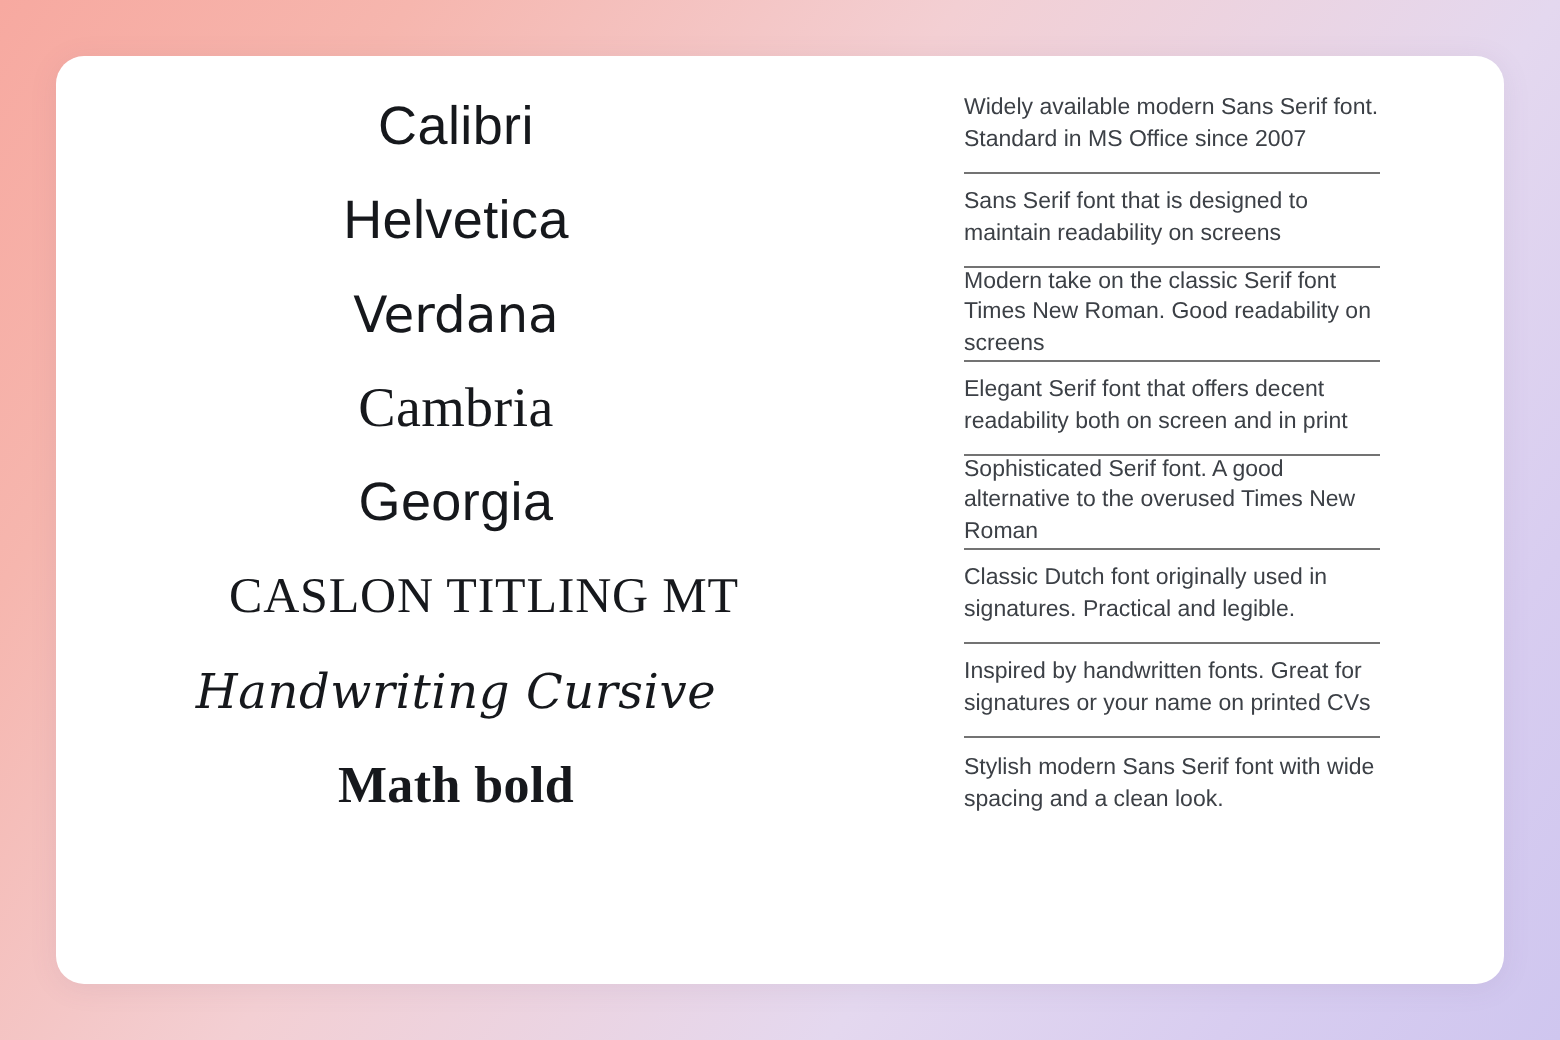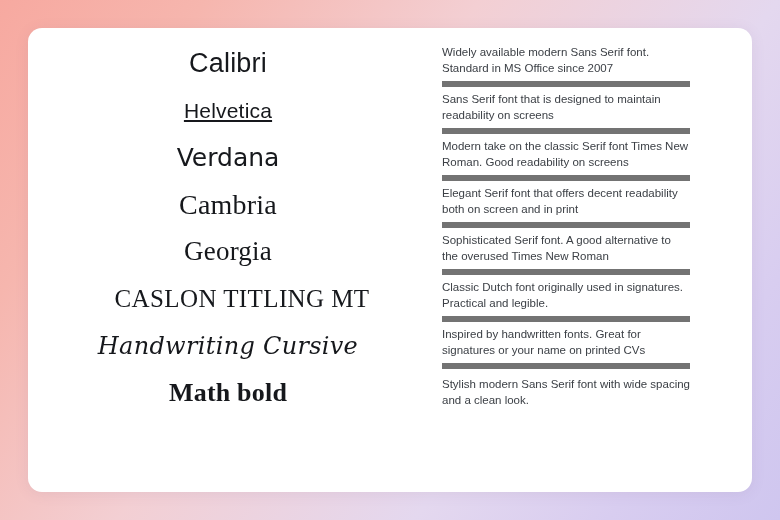--- a/index.html
+++ b/index.html
@@ -26,20 +26,21 @@
     width: 100%;
     height: 100%;
     background: #ffffff;
     border-radius: 14px;
     box-shadow: 0 2px 14px rgba(120, 90, 130, 0.10);
     box-sizing: border-box;
     display: flex;
     flex-direction: row;
     padding: 6px 0 6px 0;
     overflow: hidden;
+    gap: 40px;
   }
   .col-fonts {
     width: 400px;
     flex: 0 0 400px;
     display: flex;
     flex-direction: column;
     justify-content: flex-start;
     padding-top: 6px;
     box-sizing: border-box;
   }
@@ -58,34 +59,34 @@
     justify-content: center;
     color: #16181c;
     white-space: nowrap;
   }
   .font-name {
     display: inline-block;
     line-height: 1;
   }
   
   .s-calibri     { font-family: "Liberation Sans", sans-serif; font-size: 27px; letter-spacing: 0.2px; }
-  .s-helvetica   { font-family: "Liberation Sans", sans-serif; font-size: 21px; letter-spacing: 0.2px; text-decoration: underline; }
+  .s-helvetica   { font-family: "Liberation Sans", sans-serif; font-size: 27px; letter-spacing: 0.2px; }
   .s-verdana     { font-family: "DejaVu Sans", sans-serif; font-size: 25px; letter-spacing: 0px; }
   .s-cambria     { font-family: "Liberation Serif", serif; font-size: 28px; letter-spacing: 0.2px; }
-  .s-georgia     { font-family: Liberation Serif, serif; font-size: 27px; letter-spacing: 0.2px; }
+  .s-georgia     { font-family: Liberation Sans, sans-serif; font-size: 27px; letter-spacing: 0.2px; }
   .s-garamond    { font-family: "Liberation Serif", serif; font-size: 29px; letter-spacing: 0.6px; }
   .s-caslon      { font-family: "Liberation Serif", serif; font-size: 25px; letter-spacing: 0.4px; margin-left: 28px; }
   .s-handwriting { font-family: "DejaVu Serif", serif; font-style: italic; font-size: 24px; letter-spacing: 0.3px; }
   .s-mathbold    { font-family: "Liberation Serif", serif; font-weight: bold; font-size: 26px; letter-spacing: 0.2px; }
 
   .desc-row {
     height: 47px;
     display: flex;
     align-items: center;
-    border-bottom: 6px solid #737373;
+    border-bottom: 1px solid #737373;
     box-sizing: border-box;
   }
   .desc-row:last-child {
     border-bottom: none;
   }
   .desc-text {
     font-family: "Liberation Sans", sans-serif;
     font-size: 11.5px;
     line-height: 1.35;
     color: #3c4046;

